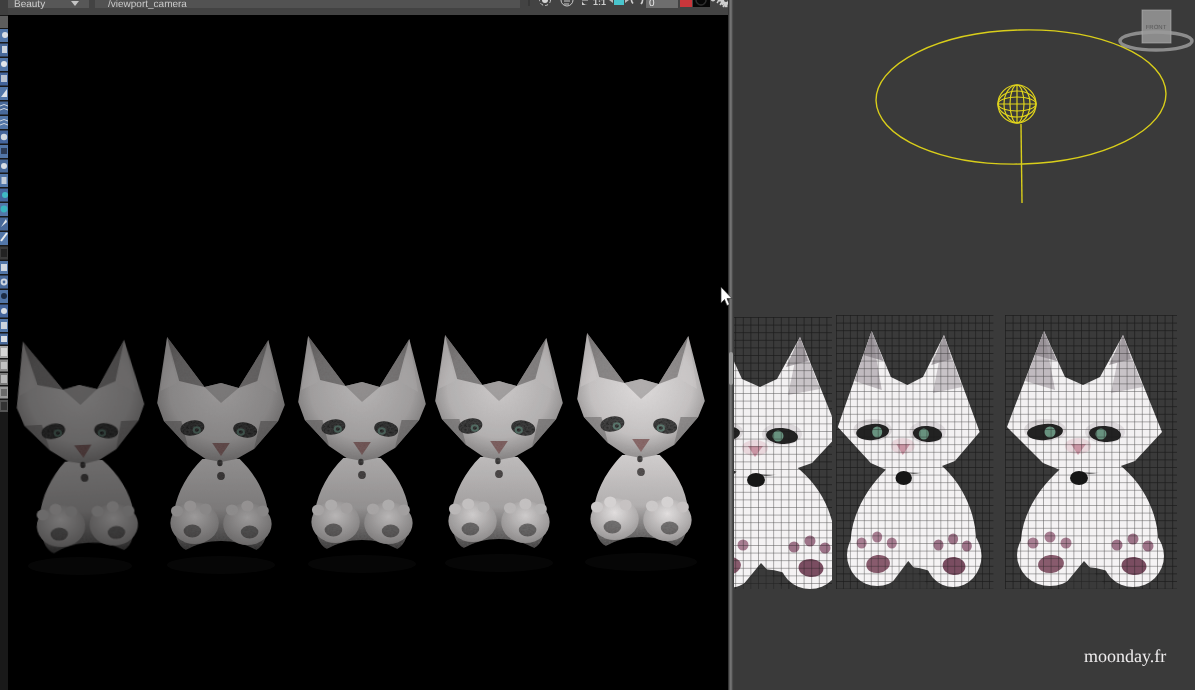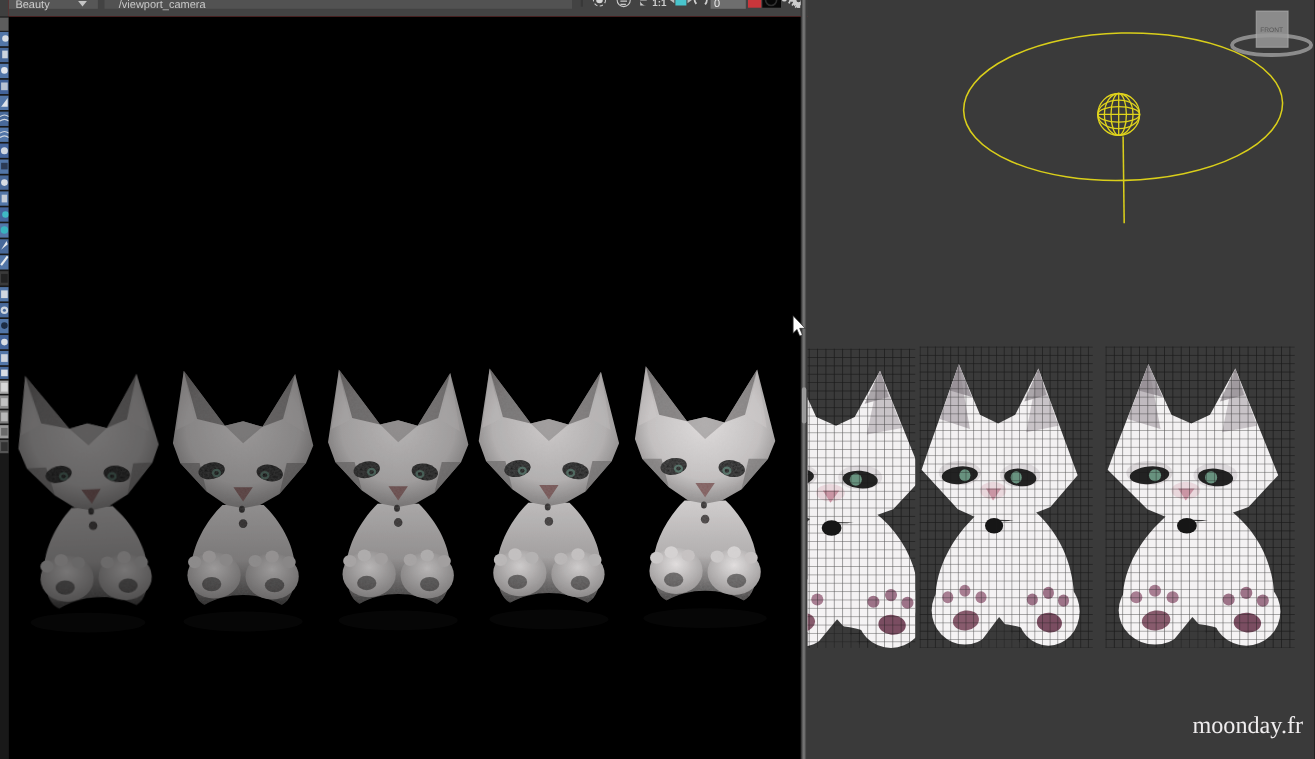--- a/index.html
+++ b/index.html
@@ -70,21 +70,21 @@
       <rect x="0" y="373" width="8" height="12" fill="#7a7a7a"></rect>
         <rect x="1" y="375" width="6" height="8" fill="#b8b8b8"></rect>
       <rect x="0" y="386.5" width="8" height="12" fill="#9a9a9a"></rect>
         <rect x="1" y="389" width="6" height="7" fill="#6a6a6a"></rect>
       <rect x="0" y="400" width="8" height="12" fill="#555555"></rect>
         <rect x="1" y="402" width="6" height="8" fill="#333"></rect>
       <rect x="0" y="413" width="8" height="277" fill="#191919"></rect>
     </svg>
   </div>
 
-  <div class="abs" id="toolbar" style="left:8px;top:0;width:729px;height:15px;background:#ef4444;overflow:hidden;">
+  <div class="abs" id="toolbar" style="left:8px;top:0;width:729px;height:15px;background:#7dd3fc;overflow:hidden;">
     <svg width="729" height="15" xmlns="http://www.w3.org/2000/svg" font-family="Liberation Sans, sans-serif">
       <rect x="0" y="0" width="729" height="15" fill="#434343"></rect>
 
       <rect x="0" y="-7" width="81" height="15" fill="#575757"></rect>
       <text x="6" y="7" font-size="10" fill="#cdcdcd">Beauty</text>
       <path d="M63,1 L71,1 L67,6 Z" fill="#c4c4c4"></path>
 
       <rect x="87" y="-7" width="425" height="15" fill="#525252"></rect>
       <text x="100" y="7" font-size="10" fill="#c9c9c9">/viewport_camera</text>
       <g transform="translate(8,0)">
@@ -333,14 +333,14 @@
   </svg>
   </div>
 
   <div class="abs" style="left:729px;top:352px;width:4px;height:33px;background:#9a9a9a;border-radius:2px;"></div>
 
   <svg class="abs" style="left:719px;top:286px;" width="16" height="24" xmlns="http://www.w3.org/2000/svg">
     <path d="M2,1 L2,17 L5.5,13.5 L8,19.5 L10.5,18.5 L8,12.5 L13,12.5 Z" fill="#ffffff" stroke="#333" stroke-width="0.7"></path>
   </svg>
 
   <div class="abs" style="left:1084px;top:646px;width:100px;height:24px;color:#efedee;
-       font-family:'Liberation Serif',serif;font-size:22px;">moonday.fr</div>
+       font-family:'Liberation Serif',serif;font-size:18px;">moonday.fr</div>
 </div>
 
 </body></html>

